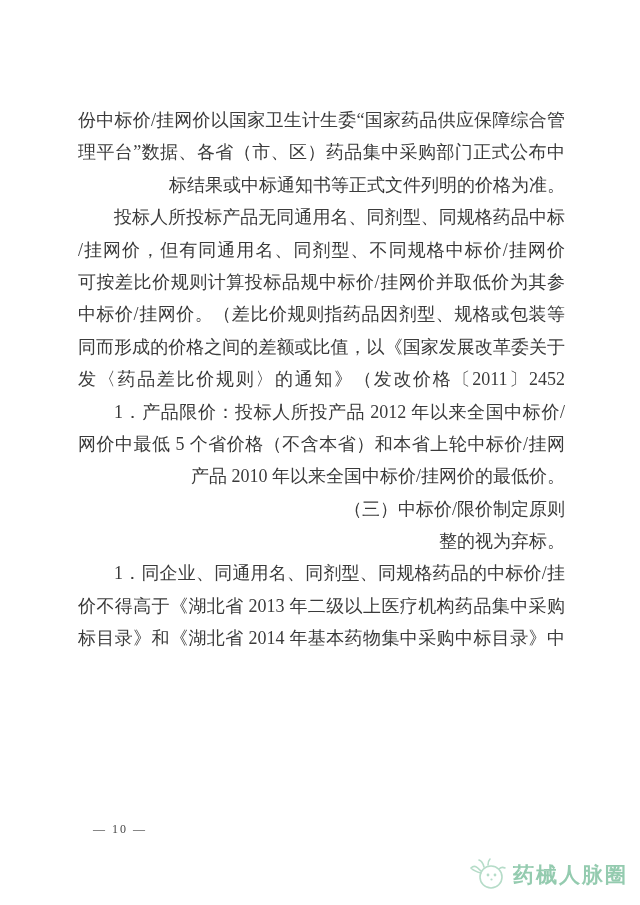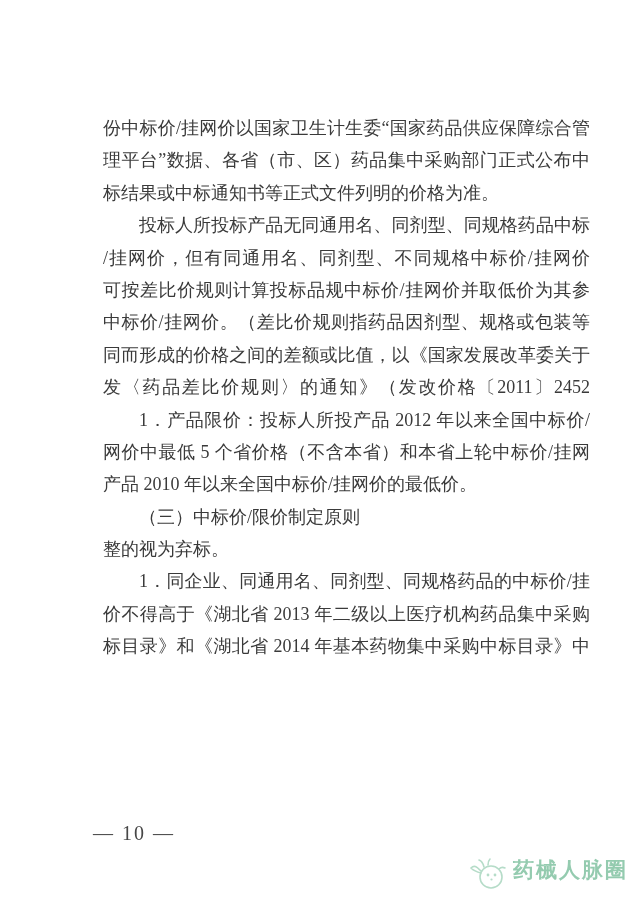--- a/index.html
+++ b/index.html
@@ -17,58 +17,57 @@
     position:relative;
     width:640px;
     height:905px;
     margin:0 auto;
     background:var(--bg);
     overflow:hidden;
   }
   .textblock{
     position:absolute;
     left:78px;
-    top:112px;
+    top:104px;
     width:487px;
-    margin-left:25px;
   }
   .line{
     height:32.4px;
     line-height:32.4px;
     font-size:18px;
     color:var(--ink);
     white-space:nowrap;
     overflow:visible;
-    text-align:left;
+    text-align:right;
   }
   .line.j{
     text-align:justify;
     text-align-last:justify;
     -moz-text-align-last:justify;
     text-justify:inter-character;
     white-space:normal;
     overflow:hidden;
   }
   .line.ind{
     text-indent:2em;
   }
   .footer{
     position:absolute;
     left:93px;
     top:822px;
-    font-size:20px;
+    font-size:12px;
     letter-spacing:2px;
     color:var(--footer);
   }
   .watermark{
     position:absolute;
     left:468px;
     top:856px;
     display:flex;
-    align-items:flex-start;
+    align-items:center;
     gap:5px;
     color:var(--wm);
     opacity:.85;
   }
   .watermark .wm-text{
     font-size:21px;
     letter-spacing:2px;
     font-weight:bold;
   }
   .wm-logo{display:block;}

